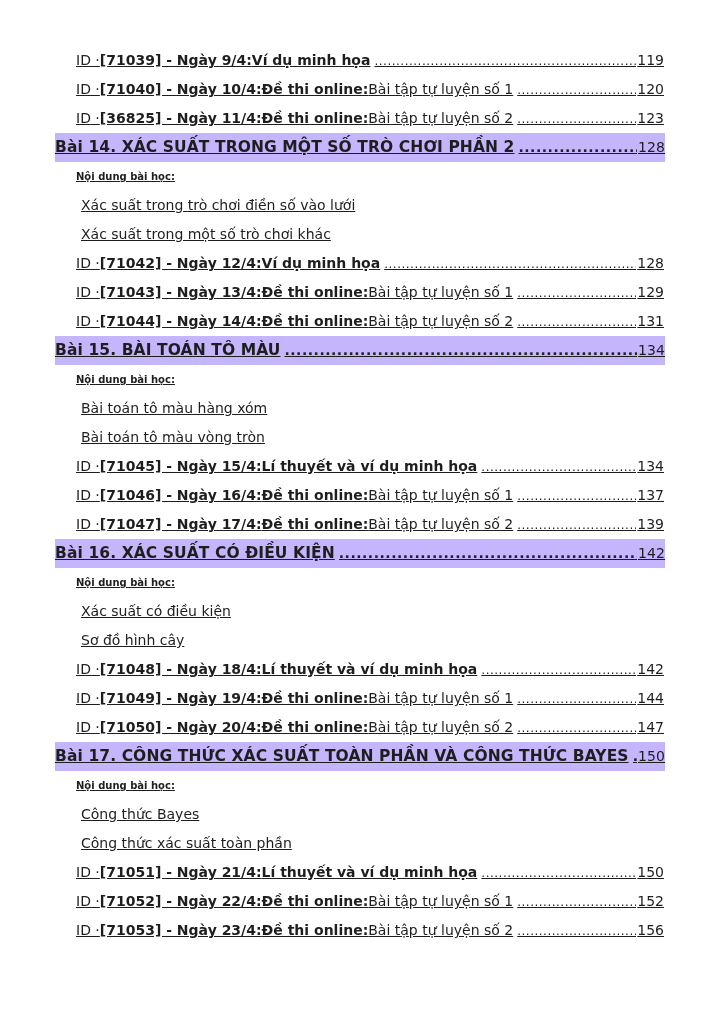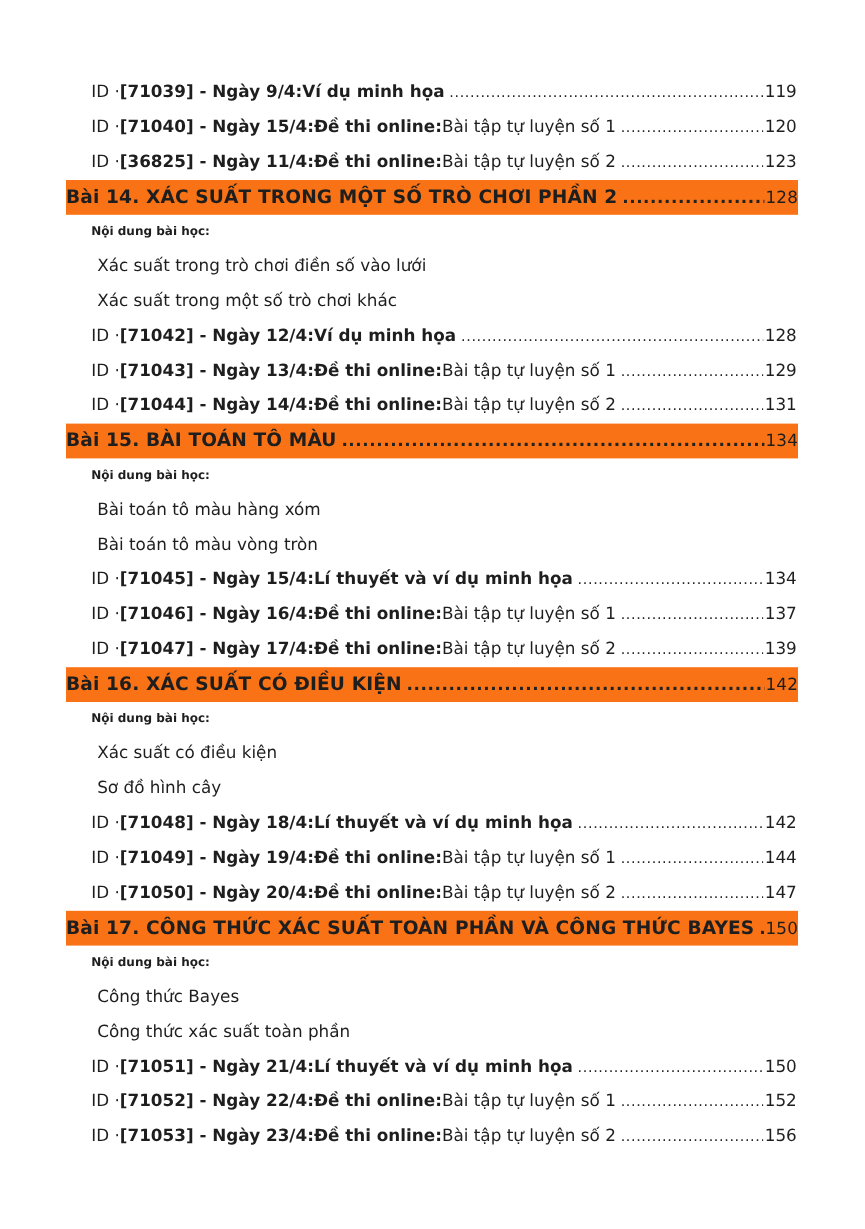--- a/index.html
+++ b/index.html
@@ -11,40 +11,41 @@
       width: 721px;
       height: 1024px;
       position: relative;
       overflow: hidden;
       font-family: "DejaVu Sans", "Liberation Sans", sans-serif;
       color: #1e1e1e;
     }
     .page {
       position: absolute;
       left: 0;
-      top: 63px;
+      top: 46px;
       width: 721px;
+      text-decoration: underline;
     }
     .row {
       position: relative;
       display: flex;
       align-items: baseline;
       height: 29px;
       line-height: 29px;
       font-size: 14px;
       white-space: nowrap;
     }
     .row.item {
       margin-left: 76px;
       width: 588px;
     }
     .row.heading {
       margin-left: 55px;
       width: 610px;
-      background: #f97316;
+      background: #c4b5fd;
       font-size: 15.5px;
       font-weight: bold;
       letter-spacing: 0.1px;
       justify-content: center;
     }
     .row.heading .pg {
       font-weight: normal;
       font-size: 14px;
     }
     .row.heading .lead {
@@ -103,21 +104,21 @@
   <div class="row item">
     <span class="id-prefix">ID · </span>
     <span class="b">[71039] - Ngày 9/4:</span>
     <span class="b"> Ví dụ minh họa</span>
     <span class="plain"></span>
     <span class="lead"></span>
     <span class="pg">119</span>
   </div>
   <div class="row item">
     <span class="id-prefix">ID · </span>
-    <span class="b">[71040] - Ngày 15/4:</span>
+    <span class="b">[71040] - Ngày 10/4:</span>
     <span class="b"> Đề thi online:</span>
     <span class="plain"> Bài tập tự luyện số 1</span>
     <span class="lead"></span>
     <span class="pg">120</span>
   </div>
   <div class="row item">
     <span class="id-prefix">ID · </span>
     <span class="b">[36825] - Ngày 11/4:</span>
     <span class="b"> Đề thi online:</span>
     <span class="plain"> Bài tập tự luyện số 2</span>

